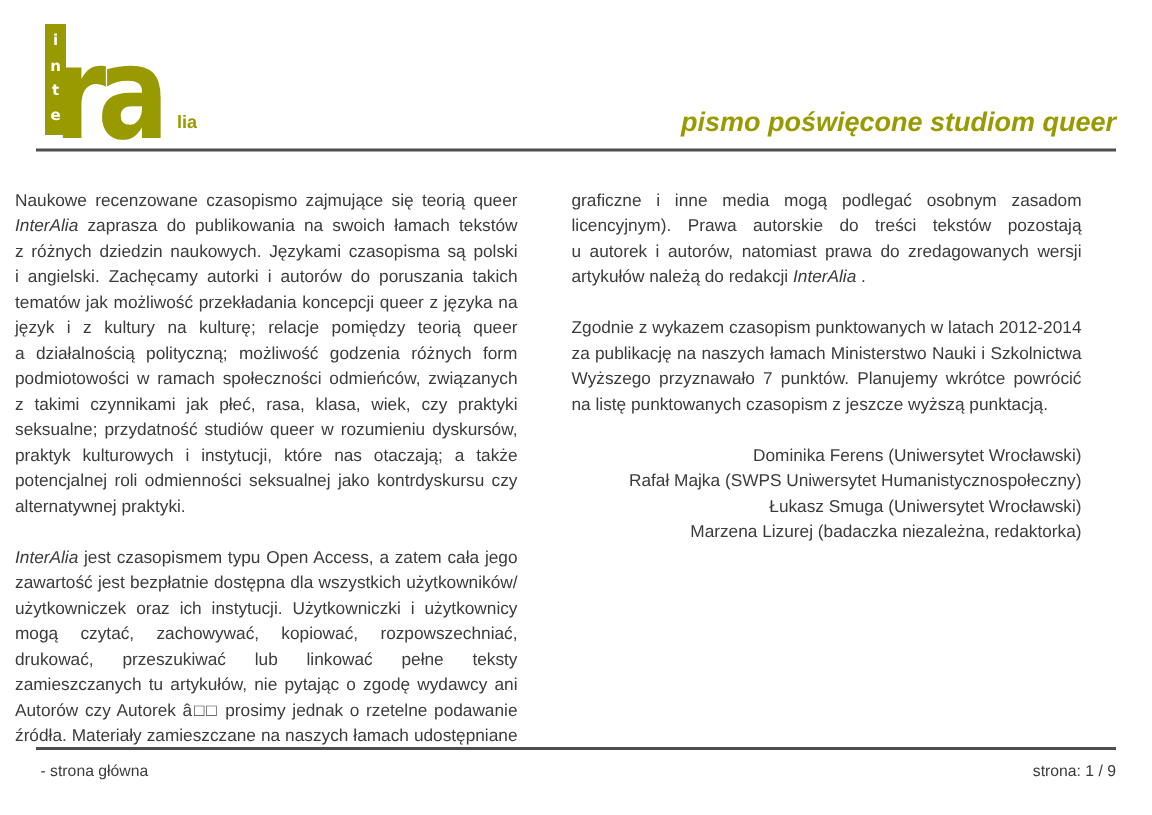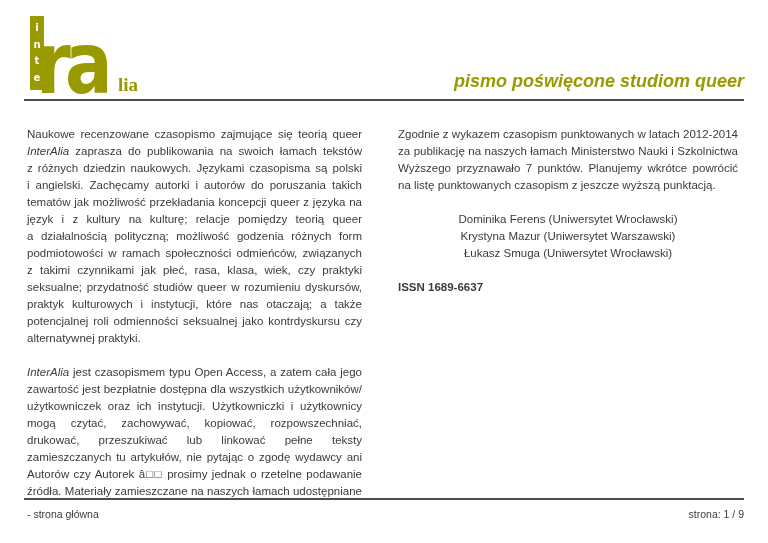--- a/index.html
+++ b/index.html
@@ -21,43 +21,43 @@
     font-family: "DejaVu Sans", sans-serif;
   }
   .logo-ra {
     position: absolute; left: 36px; top: 20px; z-index: 1;
     font-family: "DejaVu Sans", sans-serif; font-weight: bold;
     font-size: 86px; line-height: 1; letter-spacing: -7px; color: #999900;
     transform: scaleX(0.82); transform-origin: left top;
   }
   .logo-lia {
     position: absolute; left: 118px; top: 74px;
-    font-family: Liberation Serif, serif; font-weight: bold;
-    font-size: 19px; color: #999900;
+    font-family: Liberation Sans, sans-serif; font-weight: bold;
+    font-size: 12px; color: #999900;
   }
   .tagline {
     position: absolute; right: 24px; top: 71px;
     font-size: 18px; font-weight: bold; color: #999900;
     font-family: "Liberation Sans", sans-serif;
     font-style: italic;
   }
   .rule { border-top: 2px solid #4e4e4e; margin: 0 24px; }
 
   
   main {
-    display: flex; gap: 36px; padding: 25px 24px 0 27px;
+    display: flex; gap: 36px; padding: 25px 24px 0 10px;
     height: 372px; overflow: hidden;
   }
   .col { font-size: 11.5px; line-height: 17px; text-align: justify; }
   .col-left  { width: 335px; }
   .col-right { width: 340px; }
   .col p { margin: 0 0 17px 0; }
   .col p.cont { text-align-last: justify; }
   .col i { font-style: italic; }
-  .editors div { line-height: 17px; text-align: center; }
+  .editors div { line-height: 17px; text-align: right; }
   .editors { margin: 0 0 17px 0; }
   .issn { font-weight: bold; margin: 0 0 17px 0; text-align: left; }
 
   
   .footer-row {
     display: flex; justify-content: space-between;
     padding: 8px 24px 0 27px; font-size: 10.5px; color: #3b3b3b;
   }
 </style>
 </head>
@@ -77,27 +77,28 @@
   <div class="tagline">pismo poświęcone studiom queer</div>
 </header>
 <div class="rule"></div>
 
 <main>
   <div class="col col-left">
     <p>Naukowe recenzowane czasopismo zajmujące się teorią queer <i>InterAlia</i> zaprasza do publikowania na swoich łamach tekstów z&nbsp;różnych dziedzin naukowych. Językami czasopisma są polski i&nbsp;angielski. Zachęcamy autorki i&nbsp;autorów do poruszania takich tematów jak możliwość przekładania koncepcji queer z&nbsp;języka na język i&nbsp;z&nbsp;kultury na kulturę; relacje pomiędzy teorią queer a&nbsp;działalnością polityczną; możliwość godzenia różnych form podmiotowości w&nbsp;ramach społeczności odmieńców, związanych z&nbsp;takimi czynnikami jak płeć, rasa, klasa, wiek, czy praktyki seksualne; przydatność studiów queer w&nbsp;rozumieniu dyskursów, praktyk kulturowych i&nbsp;instytucji, które nas otaczają; a&nbsp;także potencjalnej roli odmienności seksualnej jako kontrdyskursu czy alternatywnej praktyki.</p>
     <p class="cont"><i>InterAlia</i> jest czasopismem typu Open Access, a&nbsp;zatem cała jego zawartość jest bezpłatnie dostępna dla wszystkich użytkowników/ użytkowniczek oraz ich instytucji. Użytkowniczki i&nbsp;użytkownicy mogą czytać, zachowywać, kopiować, rozpowszechniać, drukować, przeszukiwać lub linkować pełne teksty zamieszczanych tu artykułów, nie pytając o&nbsp;zgodę wydawcy ani Autorów czy Autorek â□□ prosimy jednak o&nbsp;rzetelne podawanie źródła. Materiały zamieszczane na naszych łamach udostępniane są na licencji CC - Uznanie autorstwa (fotografie, materiały</p>
   </div>
   <div class="col col-right">
+    <p>graficzne i&nbsp;inne media mogą podlegać osobnym zasadom licencyjnym). Prawa autorskie do treści tekstów pozostają u&nbsp;autorek i&nbsp;autorów, natomiast prawa do zredagowanych wersji artykułów należą do redakcji <i>InterAlia</i> .</p>
     <p>Zgodnie z&nbsp;wykazem czasopism punktowanych w&nbsp;latach 2012-2014 za publikację na naszych łamach Ministerstwo Nauki i&nbsp;Szkolnictwa Wyższego przyznawało 7 punktów. Planujemy wkrótce powrócić na listę punktowanych czasopism z&nbsp;jeszcze wyższą punktacją.</p>
     <div class="editors">
       <div>Dominika Ferens (Uniwersytet Wrocławski)</div>
-      <div>Krystyna Mazur (Uniwersytet Warszawski)</div>
+      <div>Rafał Majka (SWPS Uniwersytet Humanistycznospołeczny)</div>
       <div>Łukasz Smuga (Uniwersytet Wrocławski)</div>
+      <div>Marzena Lizurej (badaczka niezależna, redaktorka)</div>
     </div>
-    <p class="issn">ISSN 1689-6637</p>
 
   </div>
 </main>
 
 <div class="rule"></div>
 <div class="footer-row">
   <span>- strona główna</span>
   <span>strona: 1 / 9</span>
 </div>
 

